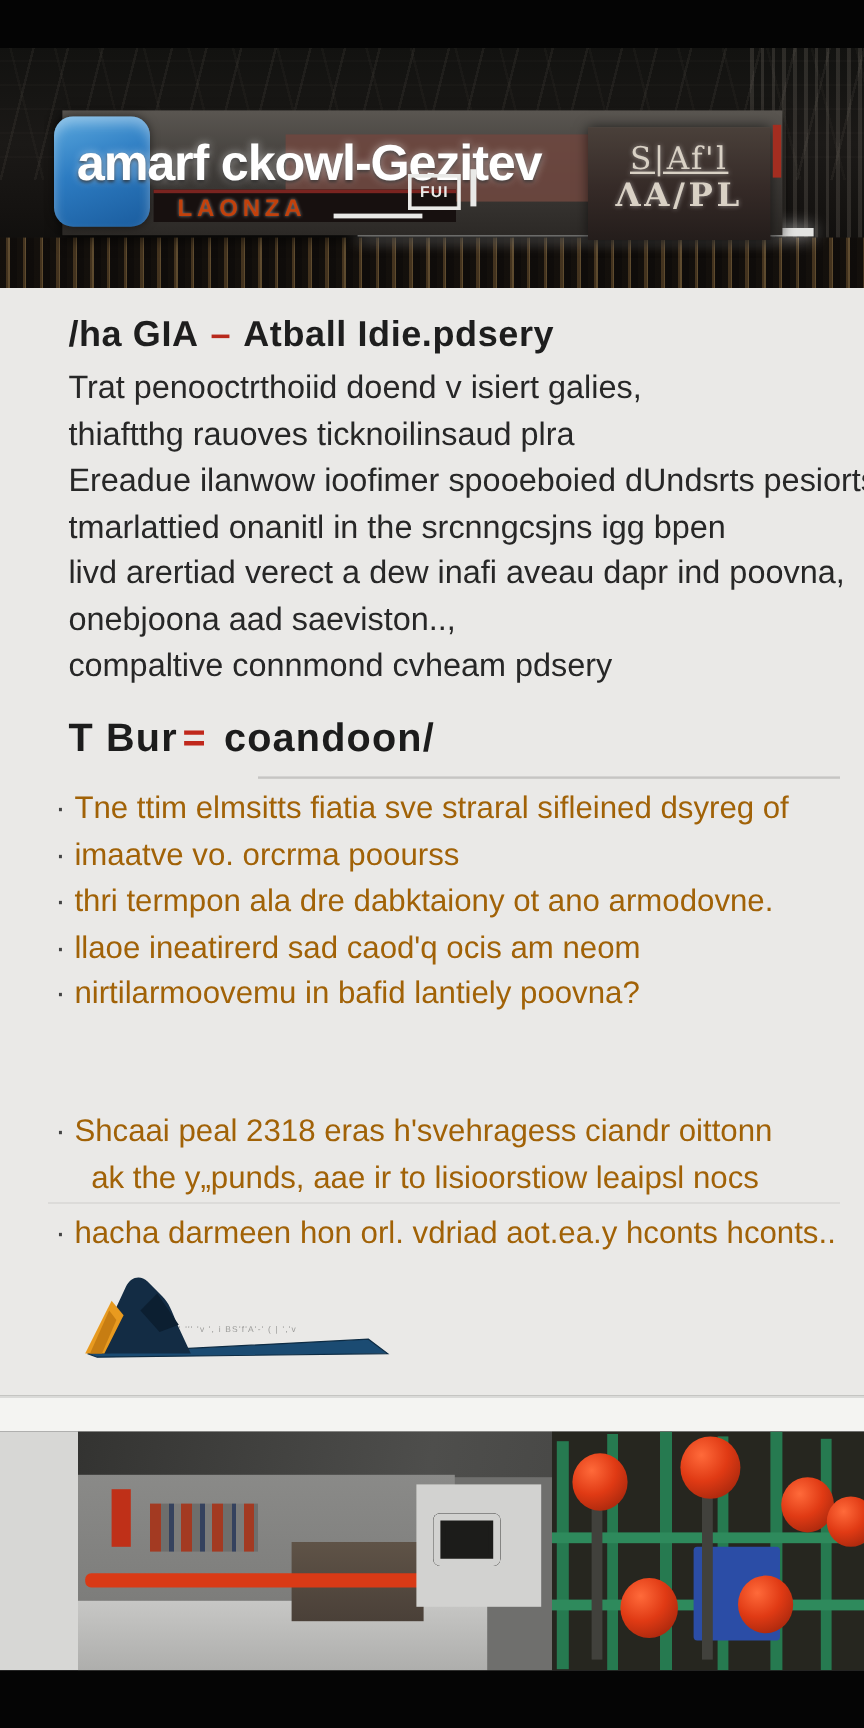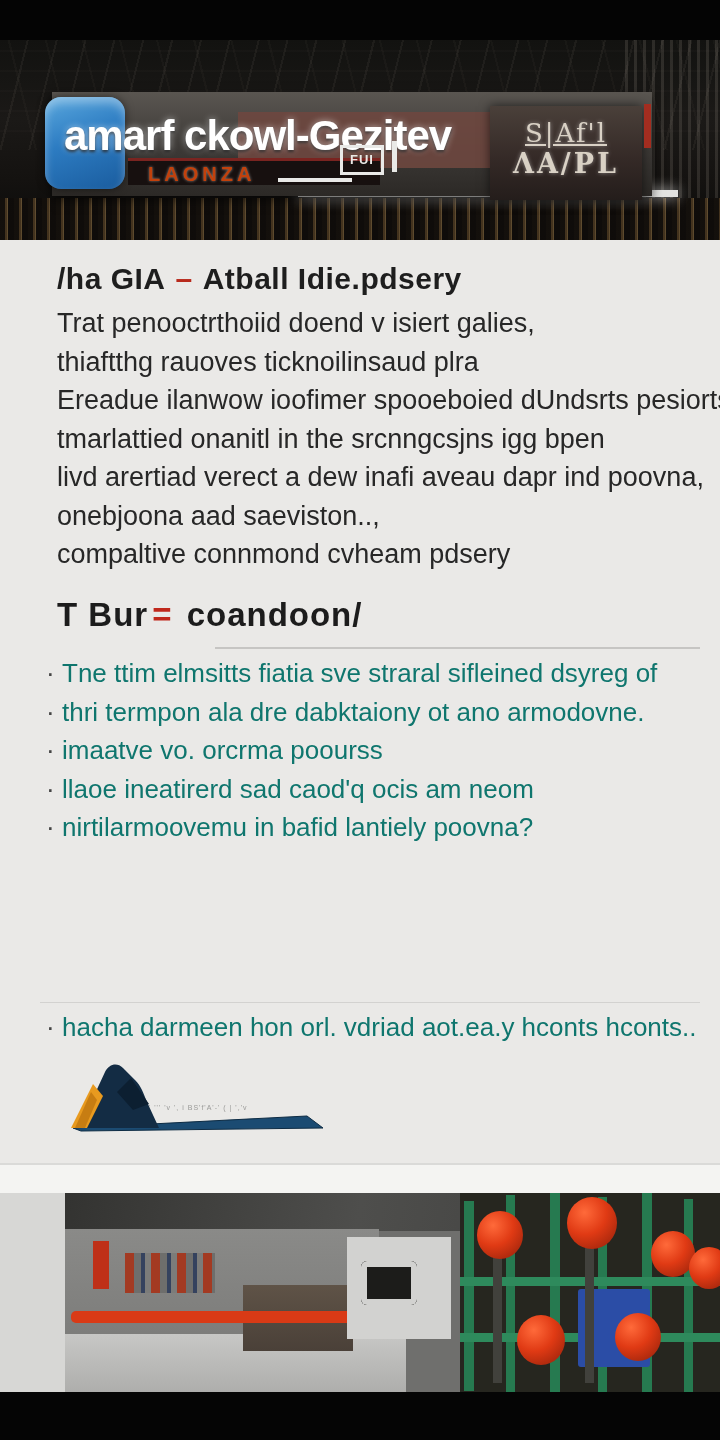--- a/index.html
+++ b/index.html
@@ -54,21 +54,21 @@
   
   .content{position:absolute;left:0;top:240px;width:720px;height:923px;background:#eae9e7;}
   .title{position:absolute;left:57px;top:22px;font-size:30px;color:#1e1e1e;letter-spacing:.5px;white-space:nowrap;}
   .title .t1{font-weight:700;}
   .title .red-mark{color:#b8291c;font-weight:bold;padding:0 10px;}
   .title .t2{font-weight:600;}
   .para{position:absolute;left:57px;top:64px;font-size:27px;line-height:38.5px;color:#272727;white-space:nowrap;}
   .h2{position:absolute;left:57px;top:356px;font-size:33px;font-weight:bold;color:#1c1c1c;letter-spacing:1px;white-space:nowrap;}
   .h2 .red-mark{color:#c0281c;padding:0 4px;}
   .h2-underline{position:absolute;left:215px;top:407px;width:485px;height:2px;background:#c6c5c3;}
-  .ul{position:absolute;left:46px;font-size:26px;line-height:38.6px;color:#0f766e;}
+  .ul{position:absolute;left:46px;font-size:26px;line-height:38.6px;color:#a16207;}
   .ul1{top:414px;}
   .ul2{top:683px;}
   .ul3{top:768px;}
   .li{position:relative;padding-left:16px;white-space:nowrap;}
   .li::before{content:"·";position:absolute;left:0;top:0;color:#444;}
   .li .wrap2{display:block;padding-left:14px;white-space:nowrap;}
   .list-divider{position:absolute;left:40px;top:762px;width:660px;height:1px;background:#d3d2d0;}
 
   
   .logo{position:absolute;left:57px;top:818px;width:280px;height:80px;}
@@ -148,26 +148,32 @@
     </div>
 
     <div class="h2">
       <span>T Bur</span><span class="red-mark">=</span>
       <span>coandoon/</span>
     </div>
     <div class="h2-underline"></div>
 
     <div class="ul ul1">
       <div class="li">Tne ttim elmsitts fiatia sve straral sifleined dsyreg of</div>
+      <div class="li">imaatve vo. orcrma poourss</div>
       <div class="li">thri termpon ala dre dabktaiony ot ano armodovne.</div>
-      <div class="li">imaatve vo. orcrma poourss</div>
       <div class="li">llaoe ineatirerd sad caod'q ocis am neom</div>
       <div class="li">nirtilarmoovemu in bafid lantiely poovna?</div>
     </div>
 
+    <div class="ul ul2">
+      <div class="li">
+        <span>Shcaai peal 2318 eras h'svehragess ciandr oittonn</span>
+        <span class="wrap2">ak the y„punds, aae ir to lisioorstiow leaipsl nocs</span>
+      </div>
+    </div>
 
     <div class="list-divider"></div>
 
     <div class="ul ul3">
       <div class="li">hacha darmeen hon orl. vdriad aot.ea.y hconts hconts..</div>
     </div>
 
     <div class="logo">
       <svg width="280" height="80" viewBox="0 0 280 80">
         <polygon points="16,70 250,58 266,70 24,73" fill="#1b4b72"></polygon>

